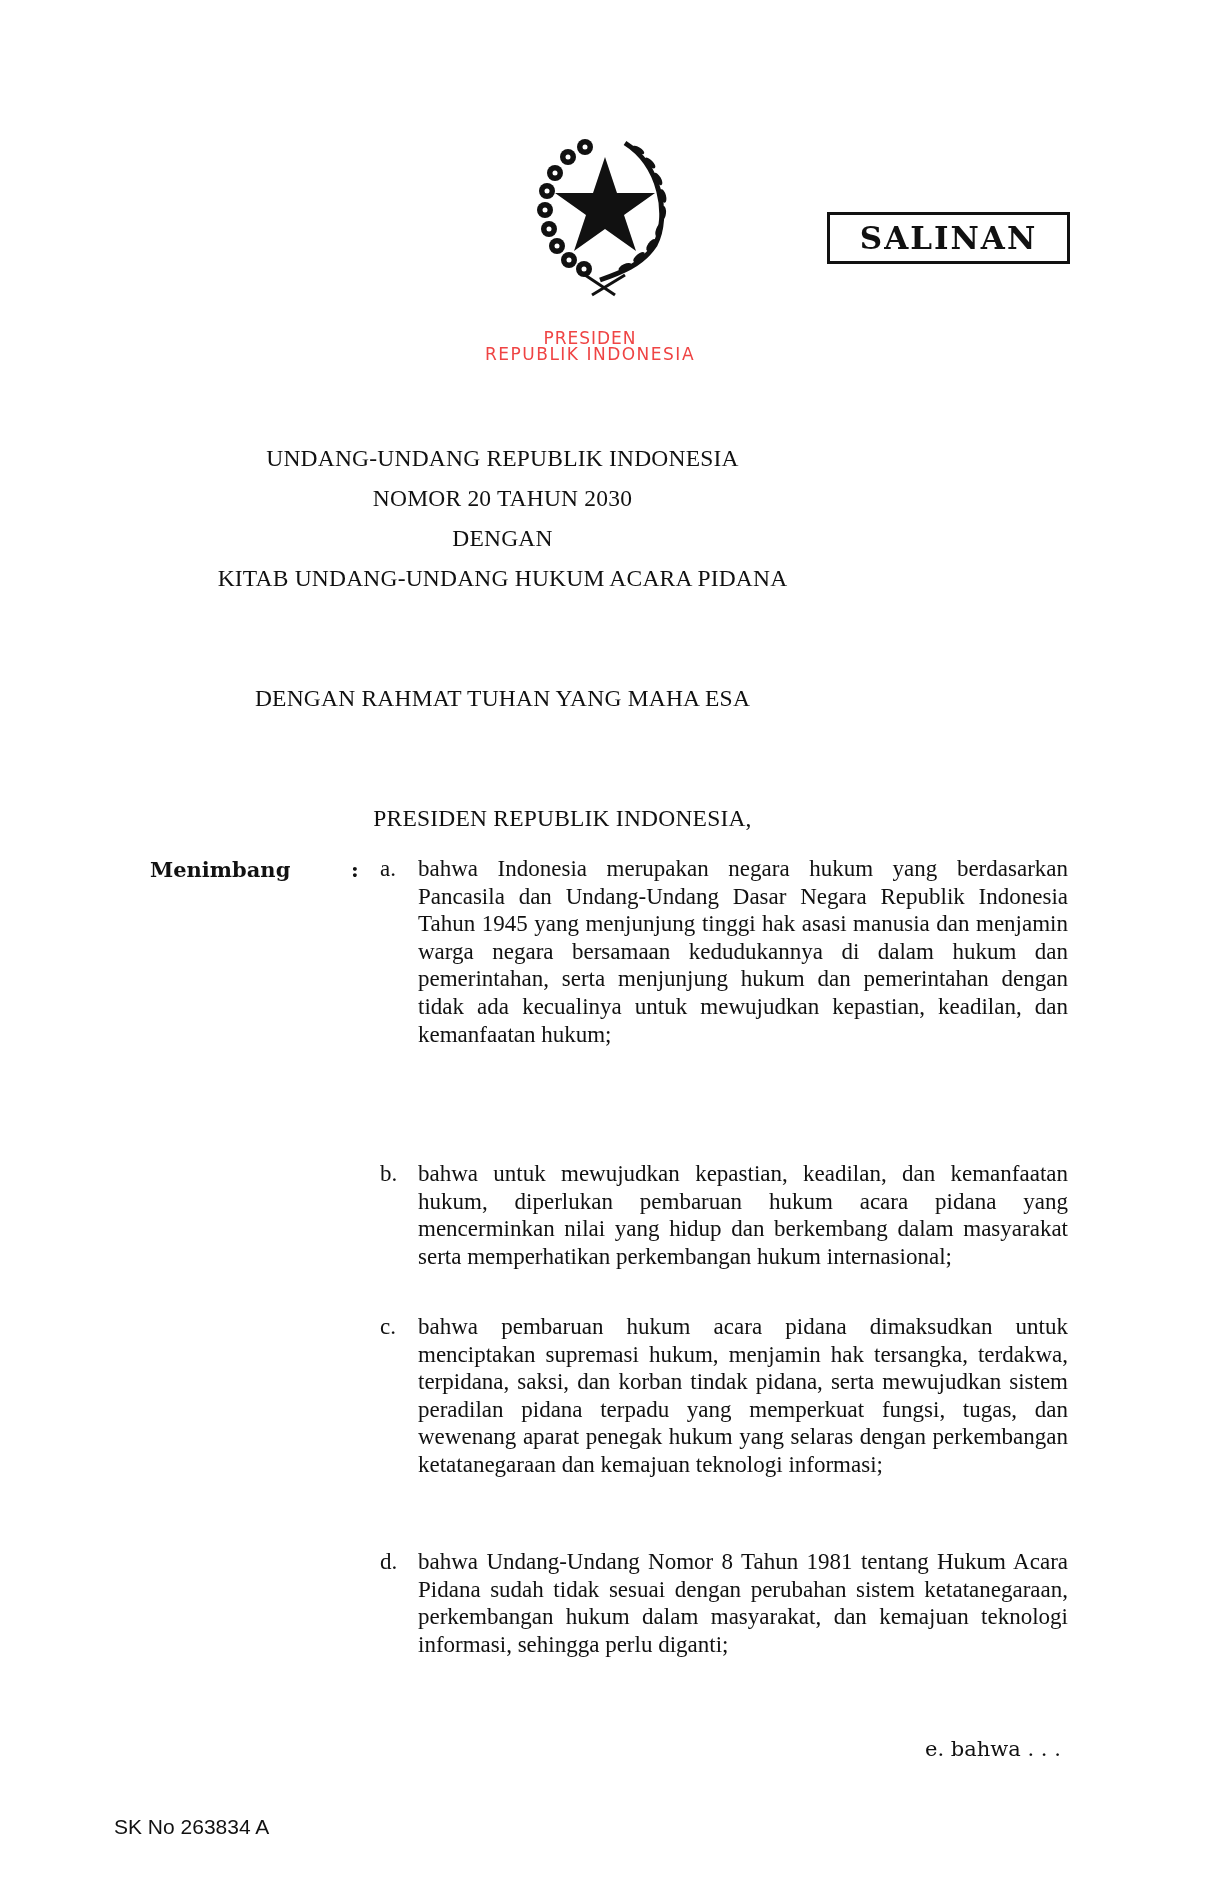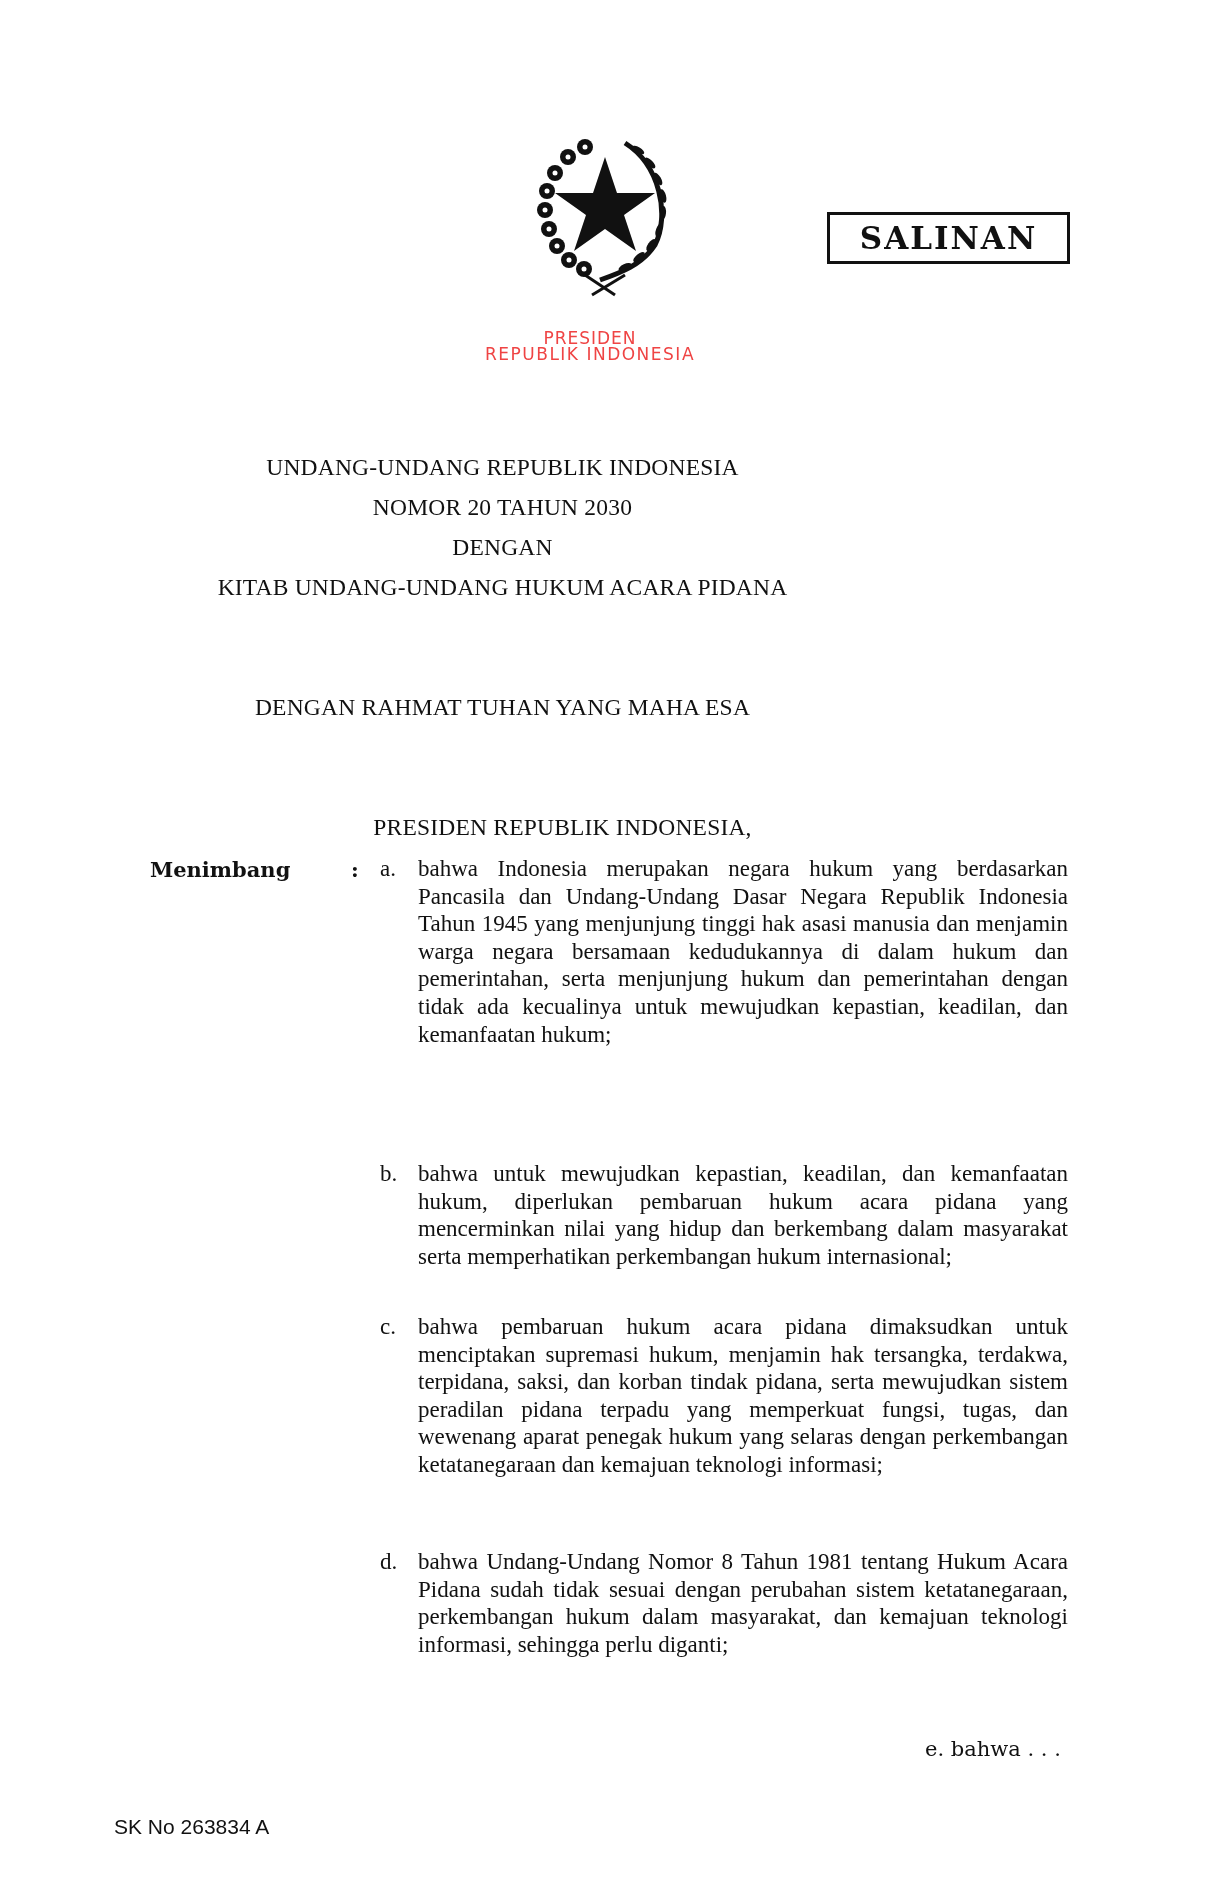--- a/index.html
+++ b/index.html
@@ -2,21 +2,21 @@
 <html><head>
 <meta charset="utf-8">
 <style>
   html, body { margin:0; padding:0; background:#ffffff; }
   body { width:1219px; height:1877px; position:relative; overflow:hidden; color:#111; font-family:"DejaVu Serif", serif; }
   .emblem { position:absolute; left:530px; top:135px; width:150px; height:165px; }
   .emblem-caption { position:absolute; left:440px; width:300px; text-align:center; font-family:"DejaVu Sans", sans-serif; font-weight:normal; color:#ef4444; letter-spacing:1px; }
   .cap1 { top:328px; font-size:17px; }
   .cap2 { top:344px; font-size:17px; letter-spacing:1.5px; }
   .salinan { position:absolute; left:827px; top:212px; width:243px; height:52px; border:3px solid #111; box-sizing:border-box; display:flex; align-items:center; justify-content:center; font-family:"DejaVu Serif", serif; font-weight:bold; font-size:31px; letter-spacing:2px; }
-  .title-line { position:absolute; left:0; width:1005px; text-align:center; font-family:"Liberation Serif", serif; font-size:23.5px; letter-spacing:0.2px;margin-top:9px; }
+  .title-line { position:absolute; left:0; width:1005px; text-align:center; font-family:"Liberation Serif", serif; font-size:23.5px; letter-spacing:0.2px; }
   .label { position:absolute; font-family:"DejaVu Serif", serif; font-size:21px;font-weight:bold; }
   .para { position:absolute; left:418px; width:650px; font-family:"Liberation Serif", serif; font-size:23px; line-height:27.6px; text-align:justify; }
   .item-letter { position:absolute; left:-38px; top:0; }
   .footer { position:absolute; left:70px; top:1815px; font-family:"Liberation Sans", sans-serif; font-size:21px;margin-left:44px; }
   .cont { position:absolute; left:925px; top:1737px; font-family:"DejaVu Serif", serif; font-size:21px; }
 </style>
 </head>
 <body>
 
 <div class="emblem">

